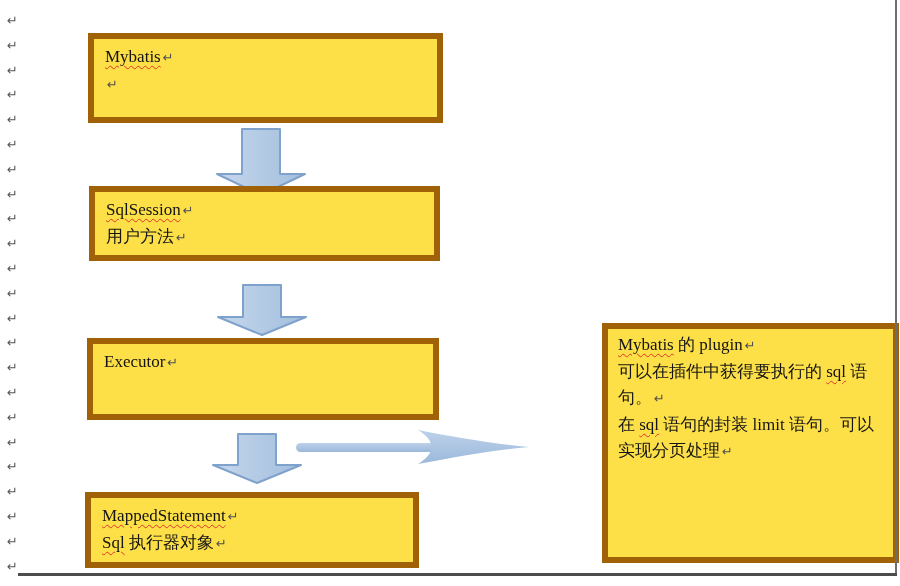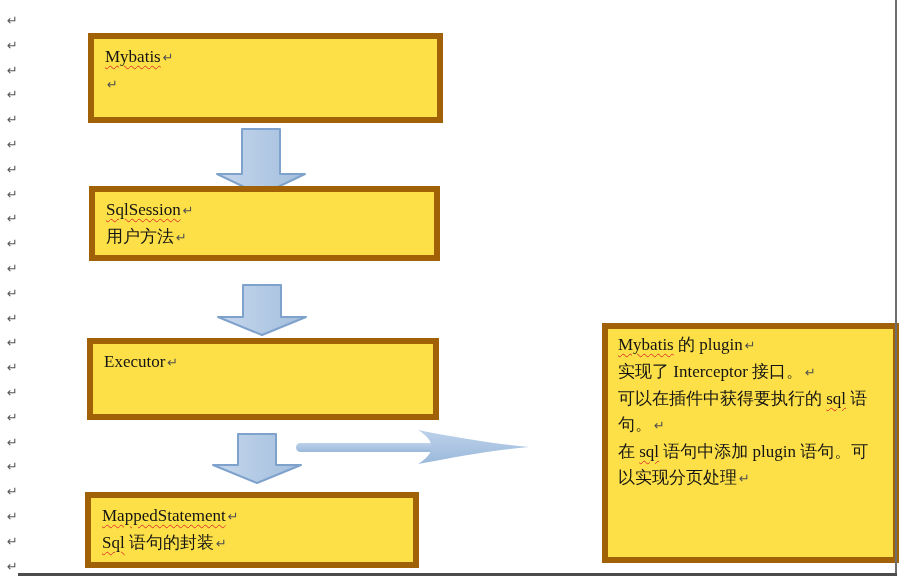--- a/index.html
+++ b/index.html
@@ -121,25 +121,24 @@
         <stop offset="0" stop-color="#bdd1ea"></stop>
           <stop offset="1" stop-color="#9bb9db"></stop>
       </linearGradient>
     </defs>
     <rect x="1" y="15" width="168" height="9" rx="4.5" fill="url(#g4)"></rect>
     <path d="M123,2 C165,10 200,16 234,19 C200,22 165,28 123,36 C141,25 141,13 123,2 Z" fill="url(#g4)"></path>
   </svg>
 
   <div class="box box4">
     <div><span class="sq">MappedStatement</span><span class="ret">↵</span></div>
-    <div><span class="sq">Sql</span><span> 语句的封装</span><span class="ret">↵</span></div>
+    <div><span class="sq">Sql</span><span> 执行器对象</span><span class="ret">↵</span></div>
   </div>
 
   <div class="box plugin-box">
     <div><span class="sq">Mybatis</span><span> 的 plugin</span><span class="ret">↵</span></div>
-    <div><span>实现了 Interceptor 接口。</span><span class="ret">↵</span></div>
     <div><span>可以在插件中获得要执行的 </span><span class="sq">sql</span><span> 语句。</span><span class="ret">↵</span></div>
-    <div><span>在 </span><span class="sq">sql</span><span> 语句中添加 plugin 语句。可以实现分页处理</span><span class="ret">↵</span></div>
+    <div><span>在 </span><span class="sq">sql</span><span> 语句的封装 limit 语句。可以实现分页处理</span><span class="ret">↵</span></div>
   </div>
 
   <div class="page-border-right"></div>
   <div class="page-border-bottom"></div>
 </div>
 
 </body></html>

